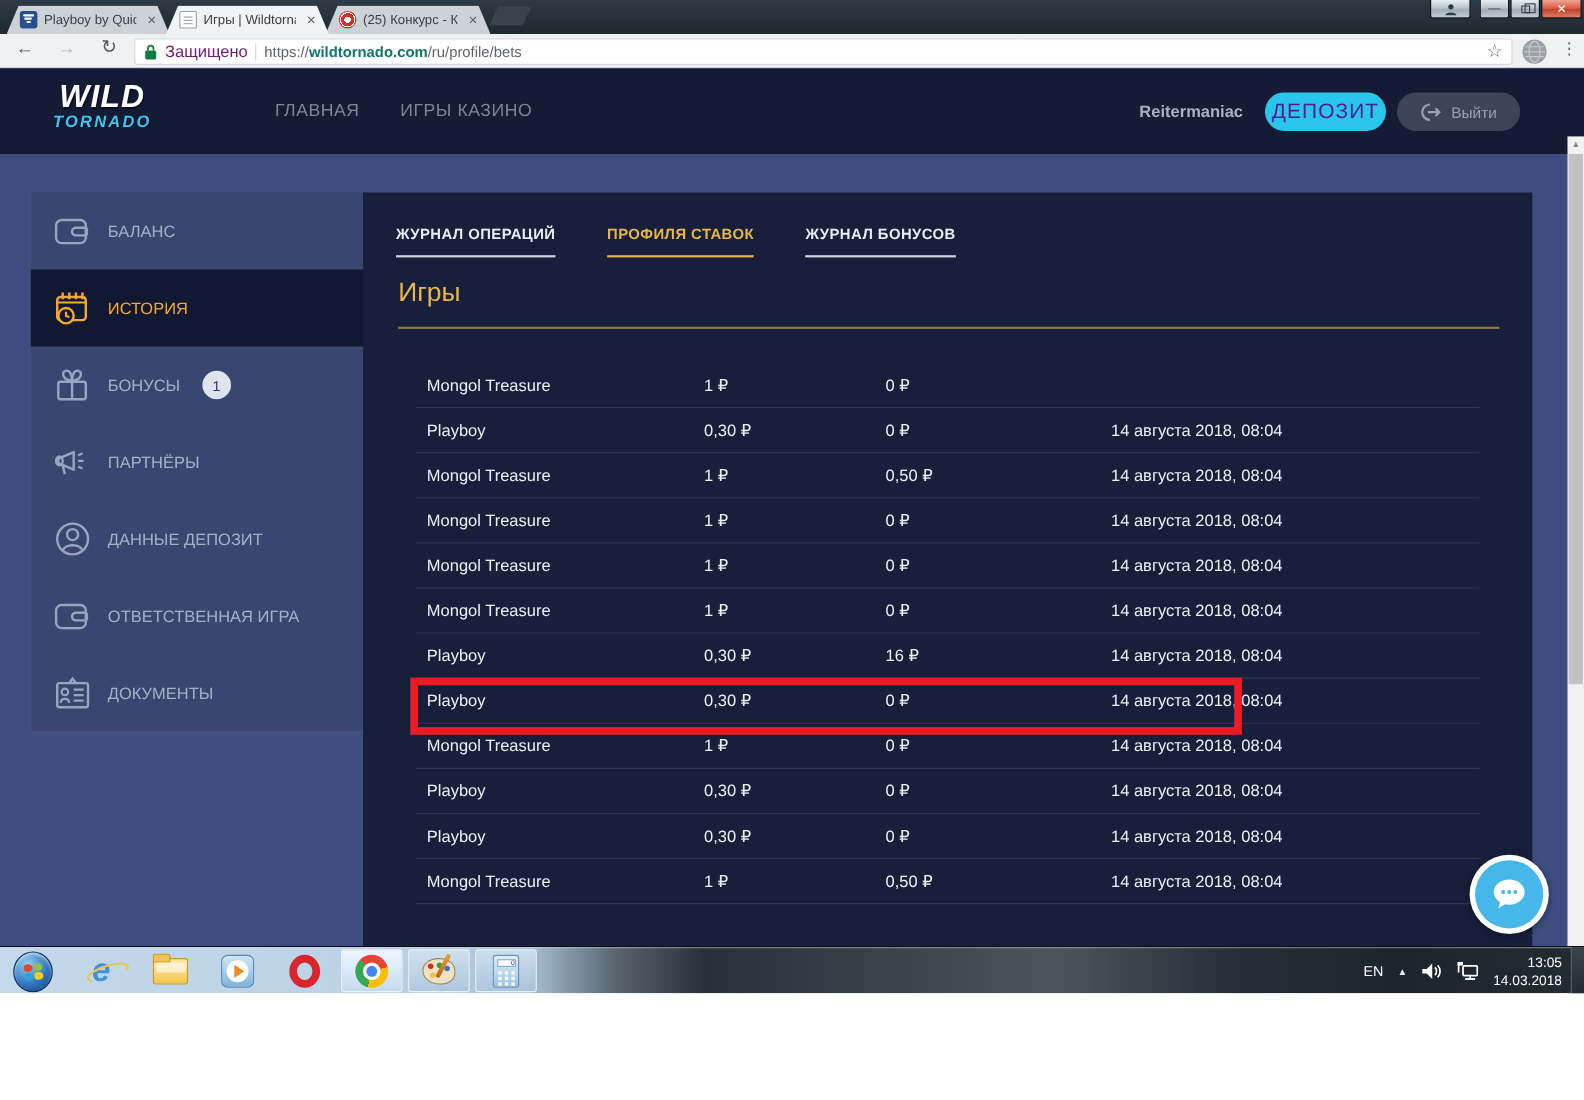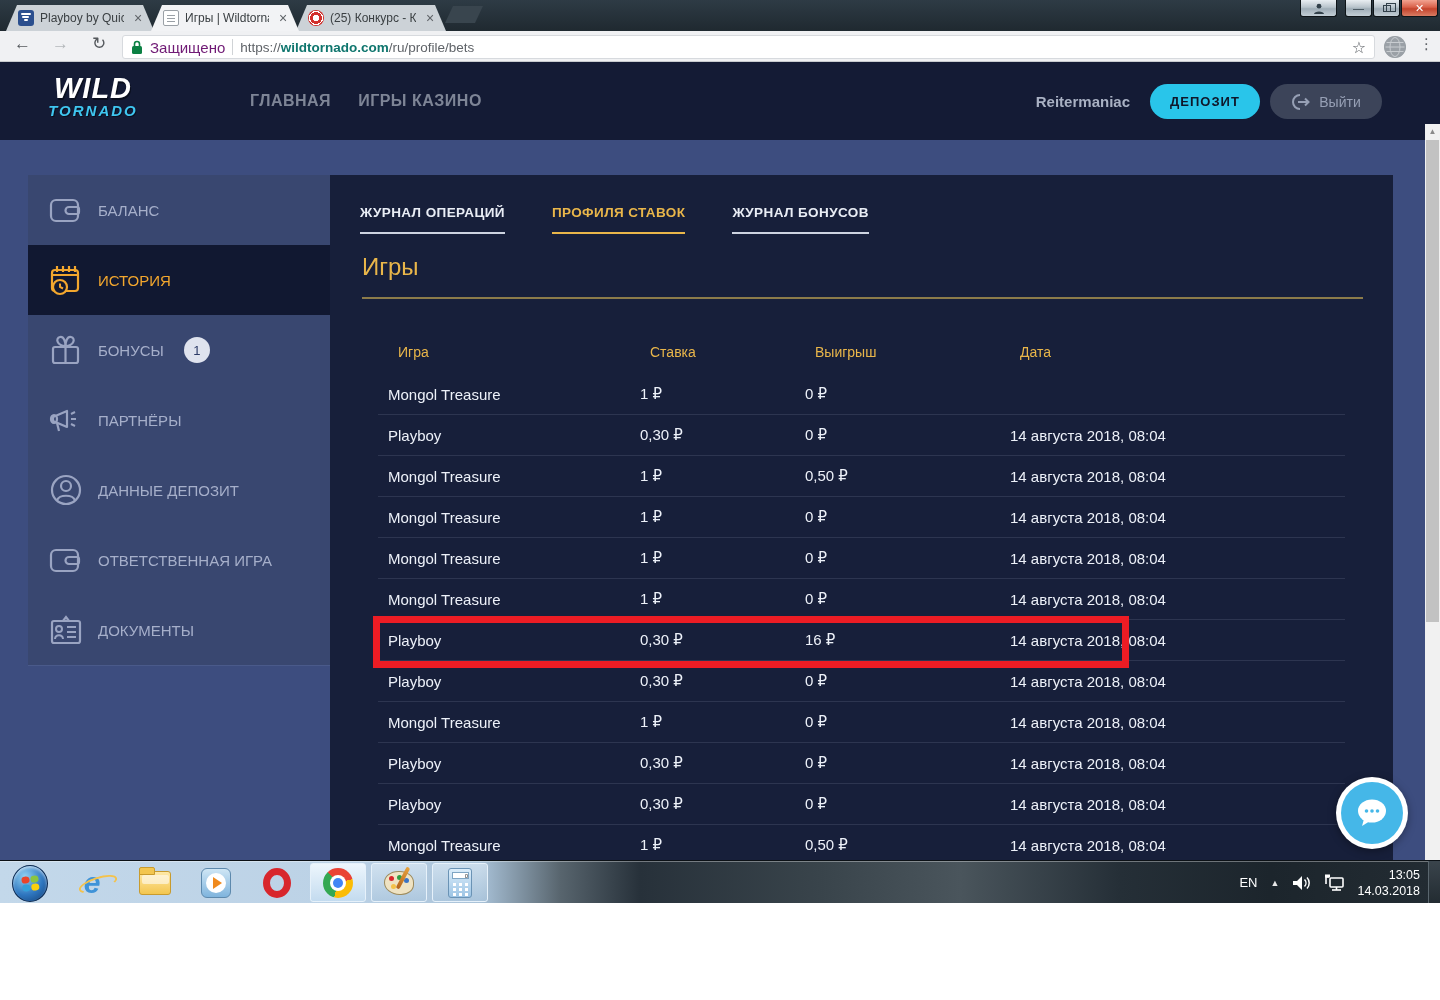--- a/index.html
+++ b/index.html
@@ -55,25 +55,25 @@
   .toolbar-menu{position:absolute;left:1419px;top:4px;color:#5f6368;font-size:15px;letter-spacing:0;}
 
   
   .viewport{position:absolute;left:0;top:62px;width:1440px;height:798px;background:#3d4d7f;overflow:hidden;}
   .site-header{position:absolute;left:0;top:0;width:1440px;height:78px;background:#141b35;}
   .logo{position:absolute;left:38px;top:12px;width:110px;text-align:center;}
   .logo-top{font-size:29px;font-weight:bold;font-style:italic;color:#fff;letter-spacing:1px;line-height:29px;
     text-shadow:1px 2px 0 #0a0f1e;}
   .logo-bottom{font-size:15px;font-weight:bold;font-style:italic;color:#3fc6f0;letter-spacing:2px;line-height:15px;
     text-shadow:1px 1px 0 #0a0f1e;}
-  .site-nav{position:absolute;left:250px;top:0;height:78px;display:flex;align-items:center;gap:27px;font-weight:bold;}
+  .site-nav{position:absolute;left:250px;top:0;height:78px;display:flex;align-items:center;gap:37px;}
   .site-nav .nav-item{color:#7e8596;font-size:16px;letter-spacing:0.5px;}
   .user-name{position:absolute;right:310px;top:0;height:78px;display:flex;align-items:center;color:#a9b1c3;font-size:15px;font-weight:bold;}
   .btn-deposit{position:absolute;left:1150px;top:22px;width:110px;height:35px;border-radius:18px;background:#29c5ea;
-    color:#0f172a;font-size:13px;font-weight:bold;letter-spacing:1px;display:flex;align-items:center;justify-content:center;}
+    color:#4c1d95;font-size:19px;font-weight:normal;letter-spacing:1px;display:flex;align-items:center;justify-content:center;}
   .btn-logout{position:absolute;left:1270px;top:22px;width:112px;height:35px;border-radius:18px;background:#3c4459;
     color:#97a0b5;font-size:14px;display:flex;align-items:center;justify-content:center;gap:8px;}
 
   
   .sidebar{position:absolute;left:28px;top:113px;width:302px;background:#394770;box-shadow:0 1px 0 #4a5a8a;}
   .side-item{height:70px;display:flex;align-items:center;gap:14px;padding:0 14px 0 20px;color:#a6afca;font-size:15px;}
   .side-item svg{flex:0 0 36px;color:#9aa4c2;}
   .side-item.active{background:#111831;color:#f3a72e;}
   .side-item.active svg{color:#f3a72e;}
   .side-badge{width:26px;height:26px;border-radius:50%;background:#dfe3ee;color:#2c3a66;font-size:13px;
@@ -335,26 +335,20 @@
     <main class="content">
       <div class="journal-tabs">
         <span class="jtab">ЖУРНАЛ ОПЕРАЦИЙ</span>
         <span class="jtab active">ПРОФИЛЯ СТАВОК</span>
         <span class="jtab">ЖУРНАЛ БОНУСОВ</span>
       </div>
       <div class="page-title">Игры</div>
       <div class="gold-rule"></div>
 
       <div class="games-table">
-        <div class="thead">
-          <div class="th">Игра</div>
-          <div class="th">Ставка</div>
-          <div class="th">Выигрыш</div>
-          <div class="th">Дата</div>
-        </div>
         <div>
             <div class="trow">
     <div class="tcell">Mongol Treasure</div>
     <div class="tcell">1 ₽</div>
     <div class="tcell">0 ₽</div>
     <div class="tcell"></div>
   </div>
             <div class="trow">
     <div class="tcell">Playboy</div>
     <div class="tcell">0,30 ₽</div>

